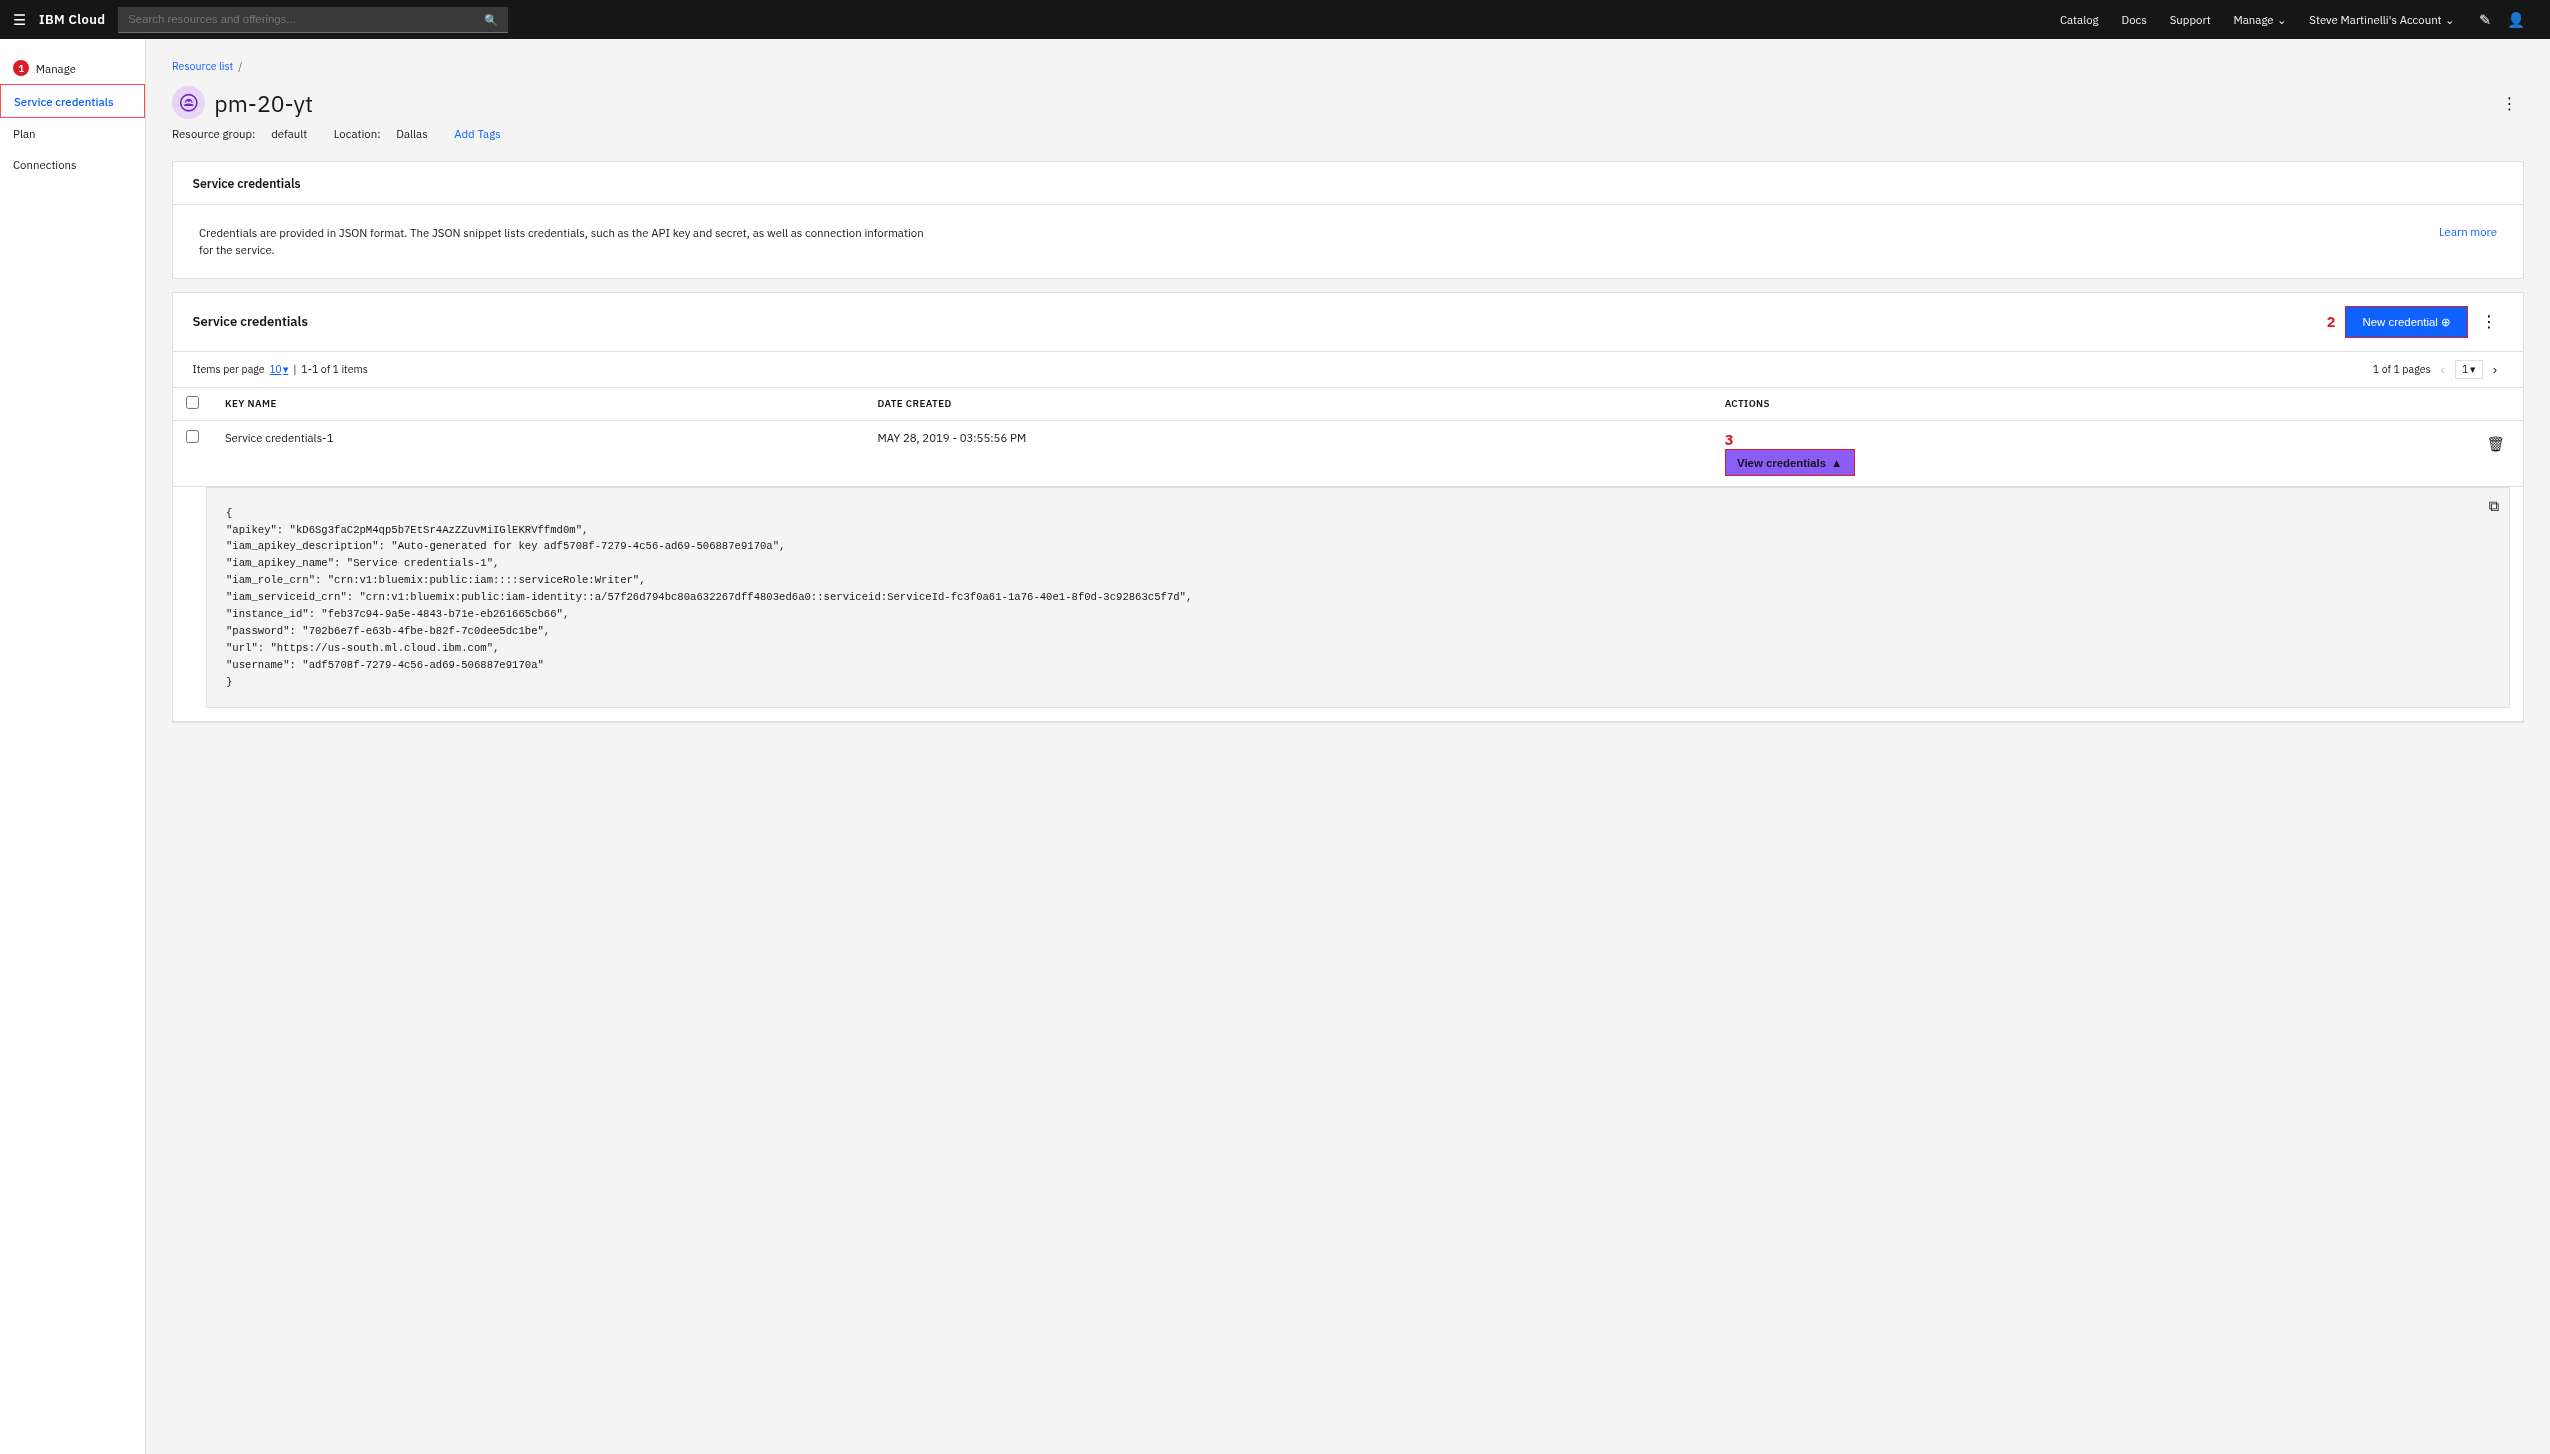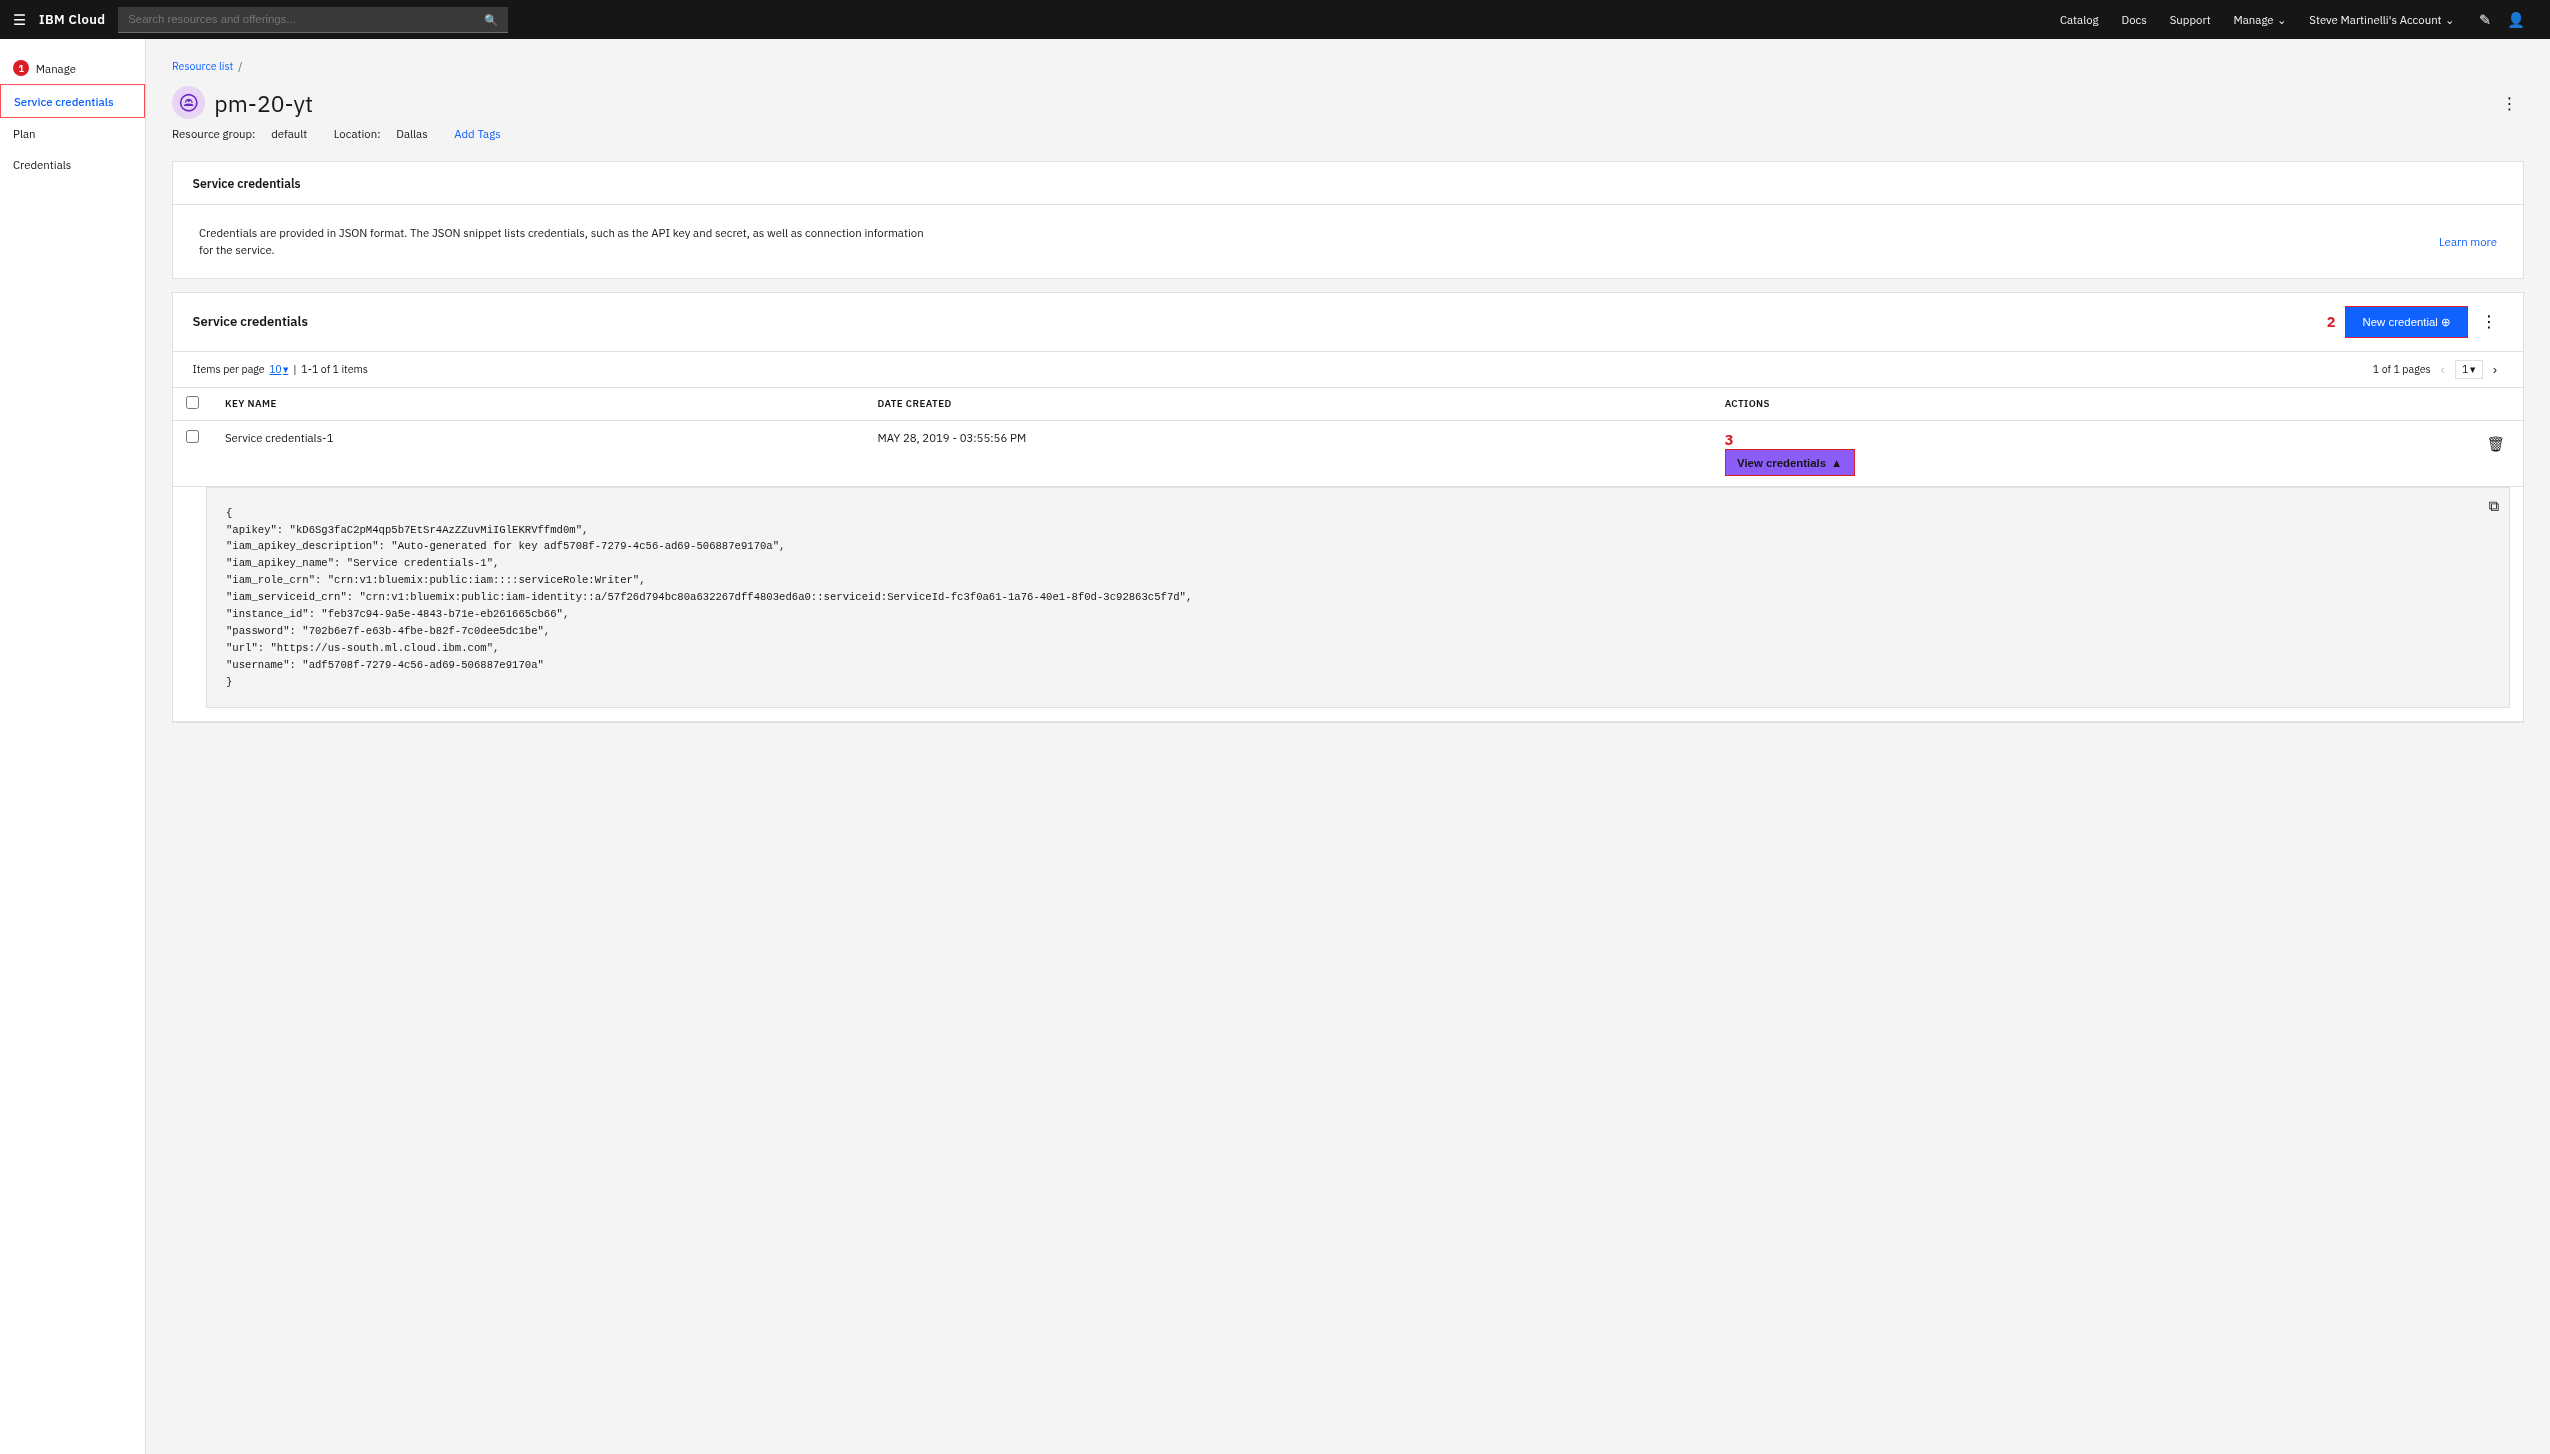--- a/index.html
+++ b/index.html
@@ -69,21 +69,21 @@
       color: #6929c4; font-size: 16.3px;
     }
     .page-title { font-size: 23px; font-weight: 400; color: #161616; }
     .page-overflow { margin-left: auto; cursor: pointer; color: #161616; font-size: 16.3px; padding: 6.5px; }
     .page-meta { font-size: 11.4px; color: #161616; margin-bottom: 19.5px; }
     .page-meta span { margin-right: 13px; }
     .page-meta a { color: #0f62fe; cursor: pointer; text-decoration: none; }
 
     
     .card { background: #fff; border: 0.8px solid #e0e0e0; margin-bottom: 13px; }
-    .card-info { padding: 19.5px 26px; display: flex; align-items: center; justify-content: space-between; }
+    .card-info { padding: 19.5px 26px; display: flex; align-items: flex-start; justify-content: space-between; }
     .card-info-text { font-size: 11.4px; color: #161616; max-width: 731px; line-height: 1.5; }
     .card-info-link { color: #0f62fe; cursor: pointer; text-decoration: none; font-size: 11.4px; white-space: nowrap; margin-left: 26px; }
 
     
     .table-card { background: #fff; border: 0.8px solid #e0e0e0; }
     .table-header {
       display: flex; align-items: center; justify-content: space-between;
       padding: 13px 19.5px; border-bottom: 0.8px solid #e0e0e0;
     }
     .table-header-title { font-size: 13px; font-weight: 600; }
@@ -188,21 +188,21 @@
       <span class="sidebar-badge">1</span>
       <span>Manage</span>
     </div>
     <div class="sidebar-item active">
       <span>Service credentials</span>
     </div>
     <div class="sidebar-item">
       <span>Plan</span>
     </div>
     <div class="sidebar-item">
-      <span>Credentials</span>
+      <span>Connections</span>
     </div>
   </aside>
 
   <main class="main">
 
     <div class="breadcrumb">
       <a class="breadcrumb-link">Resource list</a>
       <span class="breadcrumb-sep">/</span>
     </div>
 

